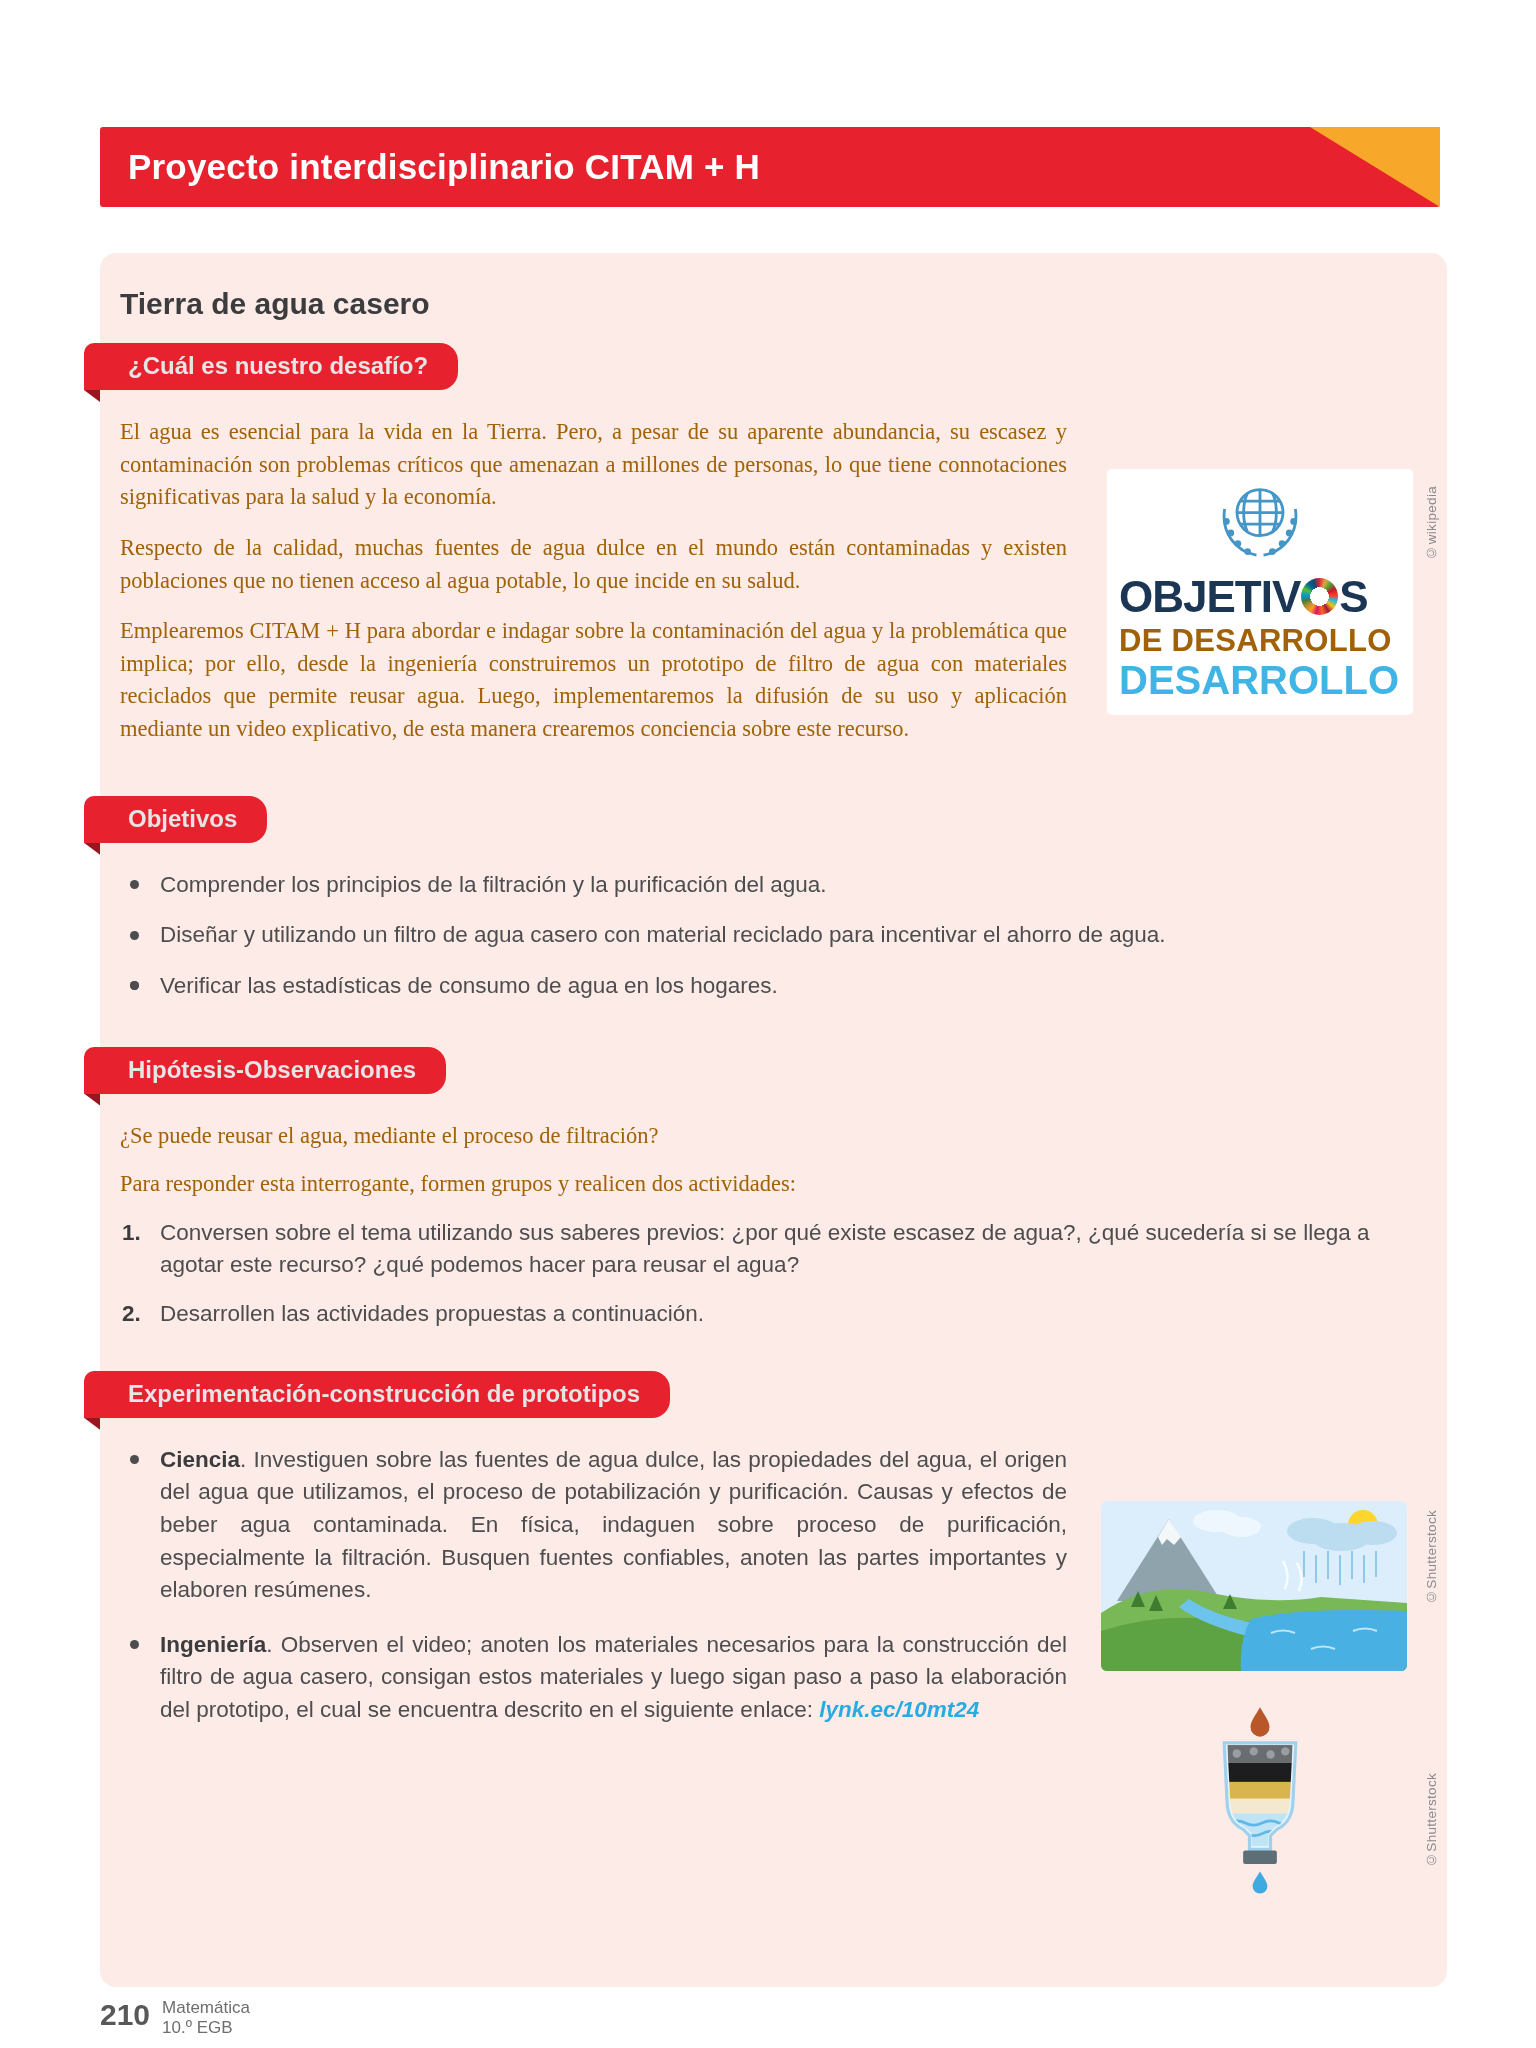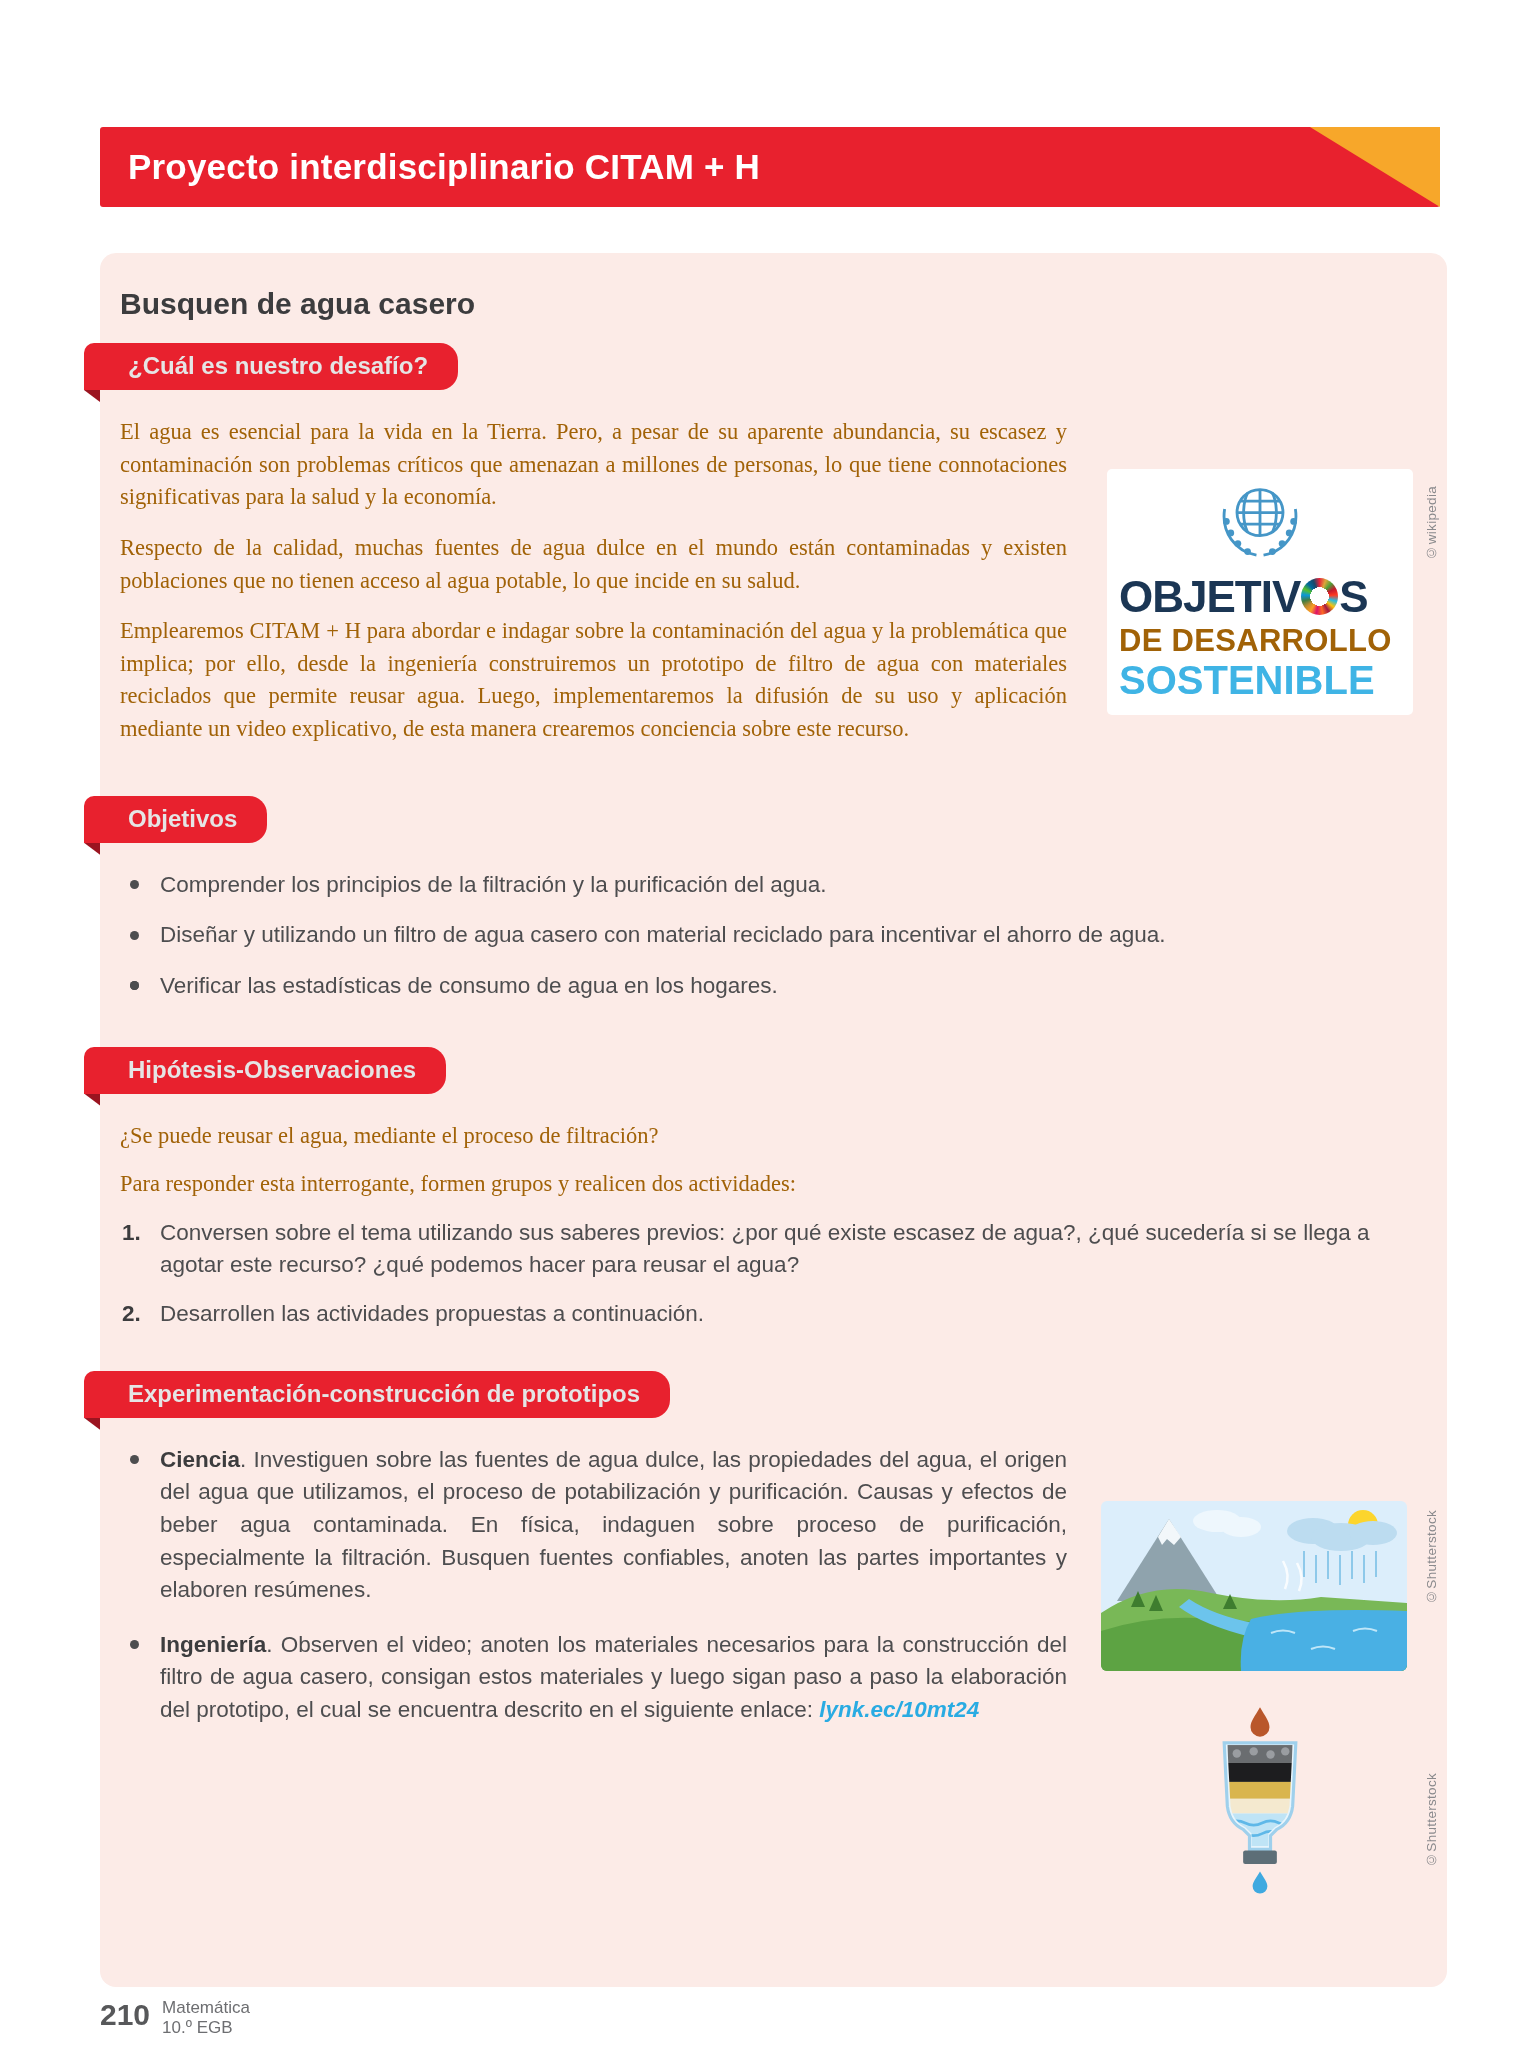--- a/index.html
+++ b/index.html
@@ -89,21 +89,21 @@
 
 <div class="sheet">
 
   <header class="banner">
     <span class="banner-title">Proyecto interdisciplinario CITAM + H</span>
     <span class="banner-corner"></span>
   </header>
 
   <main class="panel">
 
-    <h1 class="page-title">Busquen de agua casero</h1>
+    <h1 class="page-title">Tierra de agua casero</h1>
 
     <section class="sec sec-desafio">
       <div class="ribbon">
         <span>¿Cuál es nuestro desafío?</span>
         <i class="fold"></i>
       </div>
       <div class="text-col">
         <p>El agua es esencial para la vida en la Tierra. Pero, a pesar de su aparente abundancia, su escasez y contaminación son problemas críticos que amenazan a millones de personas, lo que tiene connotaciones significativas para la salud y la economía.</p>
         <p>Respecto de la calidad, muchas fuentes de agua dulce en el mundo están contaminadas y existen poblaciones que no tienen acceso al agua potable, lo que incide en su salud.</p>
         <p>Emplearemos CITAM + H para abordar e indagar sobre la contaminación del agua y la problemática que implica; por ello, desde la ingeniería construiremos un prototipo de filtro de agua con materiales reciclados que permite reusar agua. Luego, implementaremos la difusión de su uso y aplicación mediante un video explicativo, de esta manera crearemos conciencia sobre este recurso.</p>
@@ -173,21 +173,21 @@
             <circle cx="19.5" cy="36.5" r="1.9"></circle>
             <circle cx="25" cy="41" r="1.9"></circle>
           <circle cx="51" cy="24" r="1.9"></circle>
             <circle cx="48.5" cy="30.5" r="1.9"></circle>
             <circle cx="44.5" cy="36.5" r="1.9"></circle>
             <circle cx="39" cy="41" r="1.9"></circle>
         </g>
       </svg>
       <div class="sdg-word"><span>OBJETIV</span><span class="sdg-wheel"></span><span>S</span></div>
       <div class="sdg-line2">DE DESARROLLO</div>
-      <div class="sdg-line3">SOSTENIBLE</div>
+      <div class="sdg-line3">DESARROLLO</div>
     </aside>
     <span class="credit credit-wiki">©wikipedia</span>
 
     <div class="cycle-fig">
       <svg viewBox="0 0 306 170" width="306" height="170">
         <rect width="306" height="170" fill="#dceefb"></rect>
         <circle cx="262" cy="24" r="15" fill="#fcd52d"></circle>
         <g fill="#bcdcf0">
           <ellipse cx="212" cy="30" rx="26" ry="13"></ellipse>
           <ellipse cx="240" cy="36" rx="30" ry="14"></ellipse>

